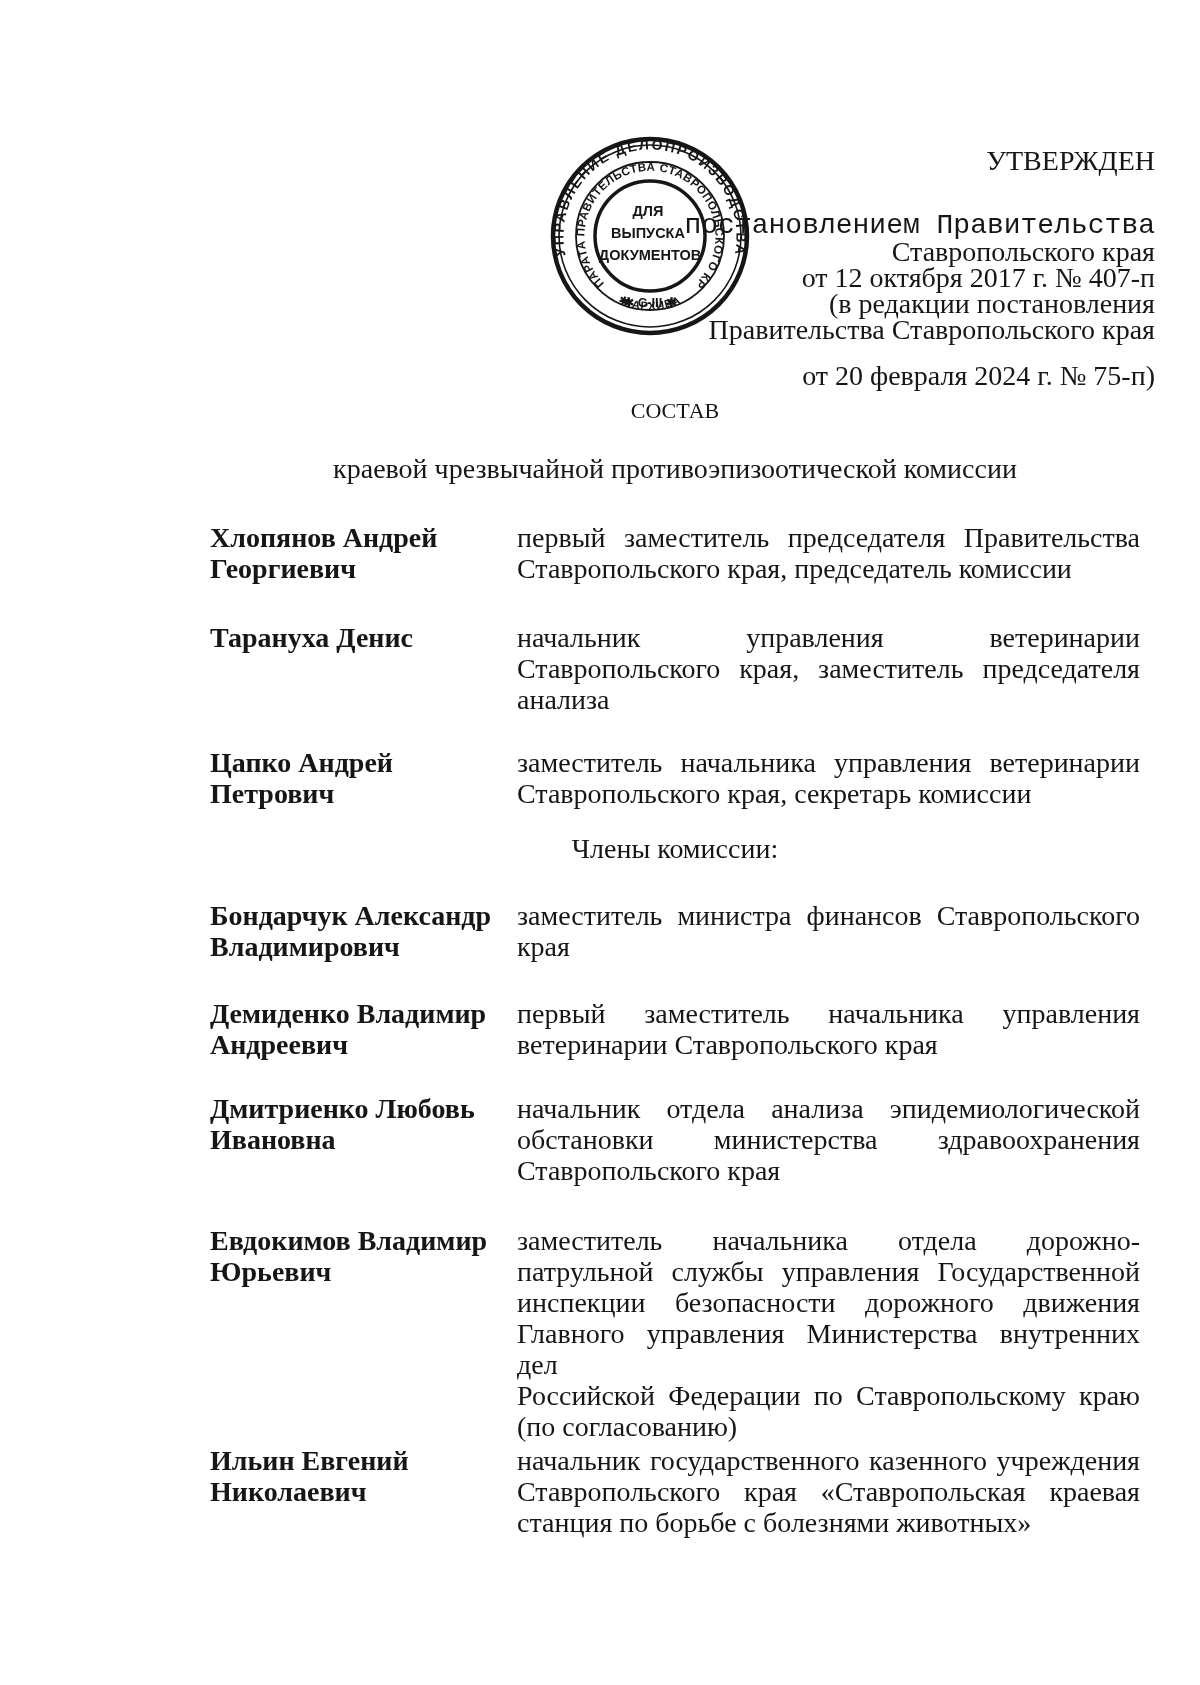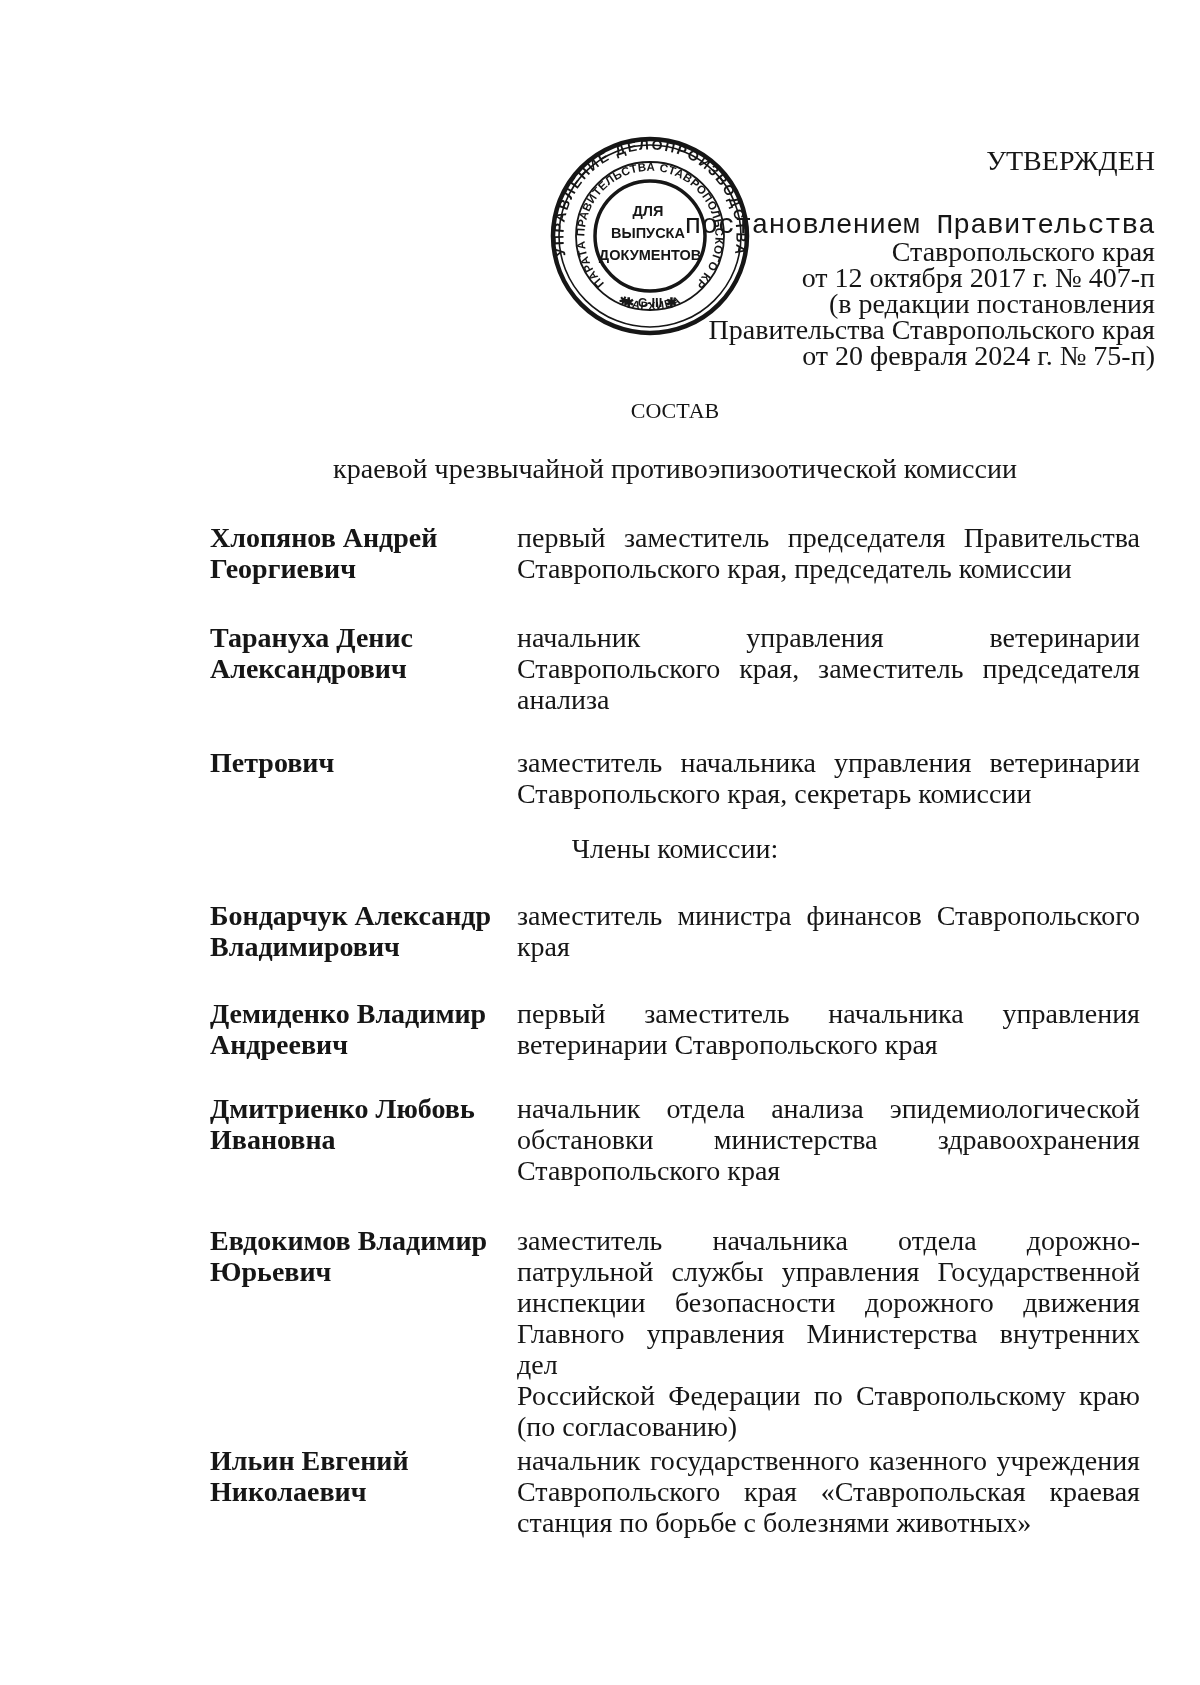--- a/index.html
+++ b/index.html
@@ -12,21 +12,21 @@
     font-family:"Liberation Serif", serif;
     overflow:hidden;
   }
   
   .approval {
     position:absolute; top:148px; left:655px; width:500px;
     text-align:right; font-size:28px; line-height:26px;
     z-index:2;
   }
   .appr-line.first { margin-top:39px;font-family:Liberation Mono, monospace; }
-  .appr-line.last  { margin-top:0; }
+  .appr-line.last  { margin-top:20px; }
   
   .stamp {
     position:absolute; left:543px; top:129px; width:214px; height:214px;
     z-index:1;
   }
   .stamp text, .stamp textPath {
     font-family:"Liberation Sans", sans-serif;
     font-weight:bold;
     fill:var(--ink,#161616);
   }
@@ -103,31 +103,31 @@
     </div>
     <div class="role">
       <div class="jline">первый заместитель председателя Правительства</div>
       <div class="lline">Ставропольского края, председатель комиссии</div>
     </div>
   </div>
 
   <div class="entry" style="top:622px">
     <div class="name">
       <div class="nline">Тарануха Денис</div>
-      <div class="nline">Александрович</div>
     </div>
     <div class="role">
       <div class="jline">начальник управления ветеринарии</div>
       <div class="jline">Ставропольского края, заместитель председателя</div>
       <div class="lline">анализа</div>
     </div>
   </div>
 
   <div class="entry" style="top:747px">
     <div class="name">
+      <div class="nline">Цапко Андрей</div>
       <div class="nline">Петрович</div>
     </div>
     <div class="role">
       <div class="jline">заместитель начальника управления ветеринарии</div>
       <div class="lline">Ставропольского края, секретарь комиссии</div>
     </div>
   </div>
 
   <div class="members-heading">Члены комиссии:</div>
 

